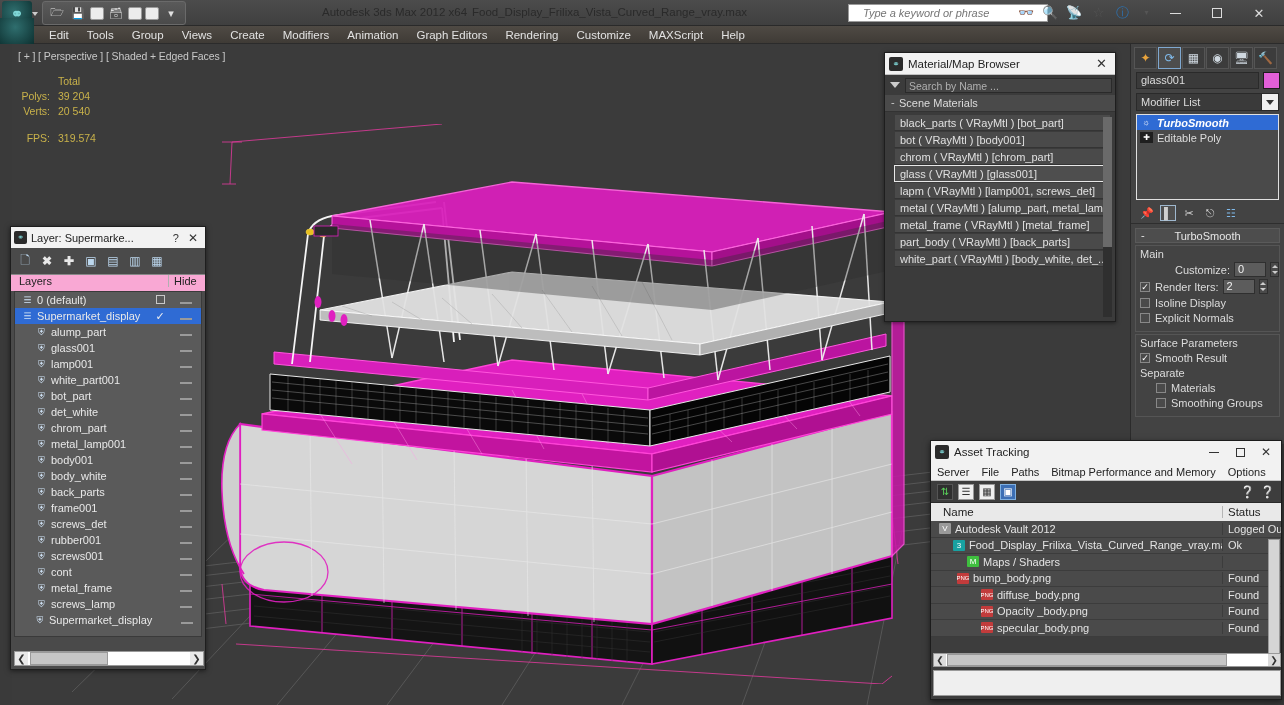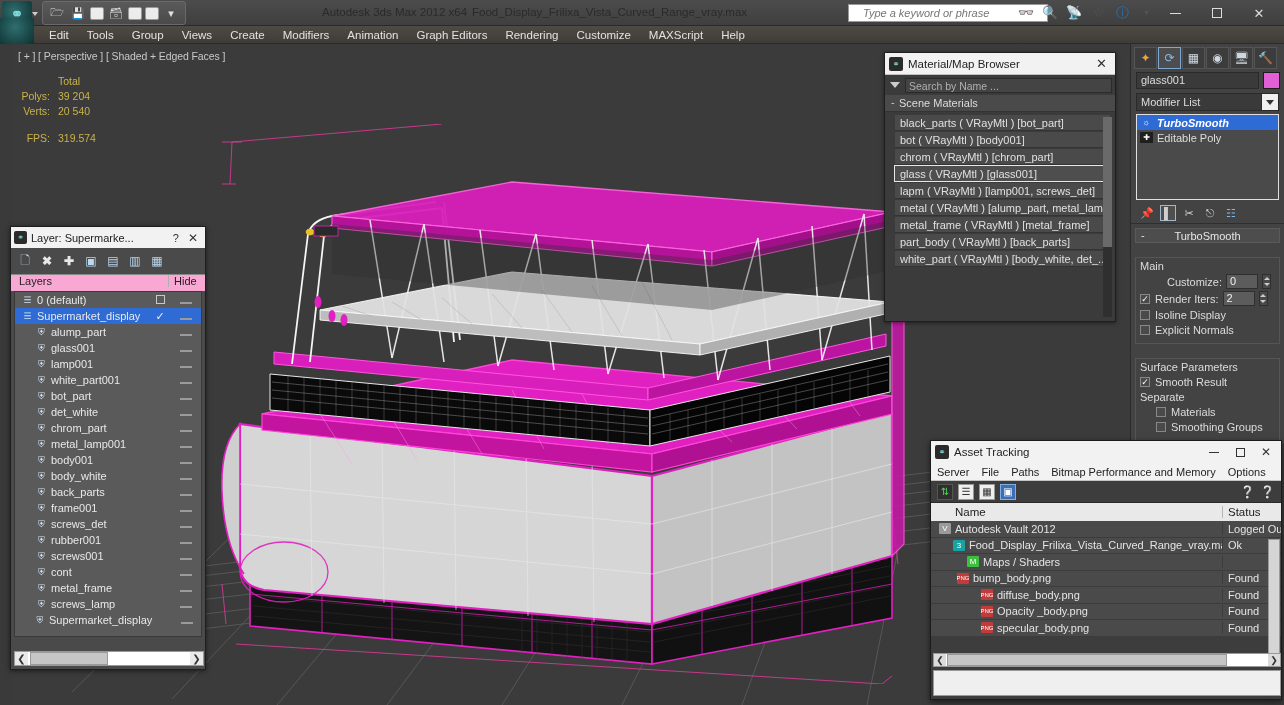--- a/index.html
+++ b/index.html
@@ -211,21 +211,21 @@
   .cp-stack-row.sel .lb { font-style: italic; font-weight: bold; color: #fff; }
   .cp-stack-tools { height: 24px; display:flex; align-items:center; gap: 5px; padding: 3px 6px 0 8px;
     border-bottom: 1px solid #2e2e2e; }
   .cp-st { width: 16px; height: 16px; display:flex;align-items:center;justify-content:center;
     font-size: 11px; color: #cfcfcf; }
   .cp-st.act { border: 1px solid #9fb8cf; background: #4f4f4f; }
   .cp-roll { margin: 4px 4px 0 4px; }
   .cp-roll-hd { height: 15px; background: #4d4d4d; border: 1px solid #5a5a5a; position: relative;
     text-align:center; font-size: 11px; color: #e6e6e6; line-height: 14px; }
   .cp-roll-hd::before { content:"-"; position:absolute; left: 5px; top: -1px; }
-  .cp-sec { border: 1px solid #555; margin-top: 14px; padding: 2px 8px 4px 4px; position: relative; }
+  .cp-sec { border: 1px solid #555; margin-top: 2px; padding: 2px 0 4px 4px; position: relative; }
   .cp-sec-t { font-size: 11px; color: #ddd; margin-bottom: 2px; }
   .cp-fld-row { display:flex; align-items:center; justify-content:flex-end; gap:4px; margin: 2px 0; }
   .cp-fld-row .lab { font-size: 11px; color: #dcdcdc; }
   .cp-spin { width: 32px; height: 15px; background: #5c5c5c; border: 1px solid #2f2f2f;
     font-size: 11px; color: #f0f0f0; line-height: 13px; padding-left: 3px; }
   .cp-spin-btn { width: 9px; height: 15px; background: #4a4a4a; border: 1px solid #2f2f2f;
     display:flex;flex-direction:column; align-items:center; justify-content:space-around; }
   .cp-spin-btn i { width:0;height:0;border-left:3px solid transparent;border-right:3px solid transparent; }
   .cp-spin-btn i.u { border-bottom:3px solid #ccc; }
   .cp-spin-btn i.d { border-top:3px solid #ccc; }
@@ -253,21 +253,21 @@
   .at-tb { height: 22px; background: #3d3d3d; display:flex; align-items:center; gap:5px; padding: 0 6px;
     border-bottom: 1px solid #2a2a2a; }
   .at-tb .ic { width: 16px; height: 16px; display:flex;align-items:center;justify-content:center;
     font-size: 10px; }
   .at-tb .ic.g { background:#2f2f2f; border:1px solid #555; color:#5ad45a; }
   .at-tb .ic.w { background:#efefef; border:1px solid #999; color:#333; }
   .at-tb .ic.b { background:#3c6fb5; border:1px solid #7fb0e0; color:#fff; }
   .at-tb .sp { flex:1; }
   .at-tb .hlp { color:#cfd8e0; font-size: 12px; }
   .at-head { height: 18px; background: #e9e9e9; display:flex; align-items:center; font-size: 11.5px; color:#222; }
-  .at-head .c1 { flex:1; padding-left: 24px; border-right: 1px solid #b5b5b5; }
+  .at-head .c1 { flex:1; padding-left: 12px; border-right: 1px solid #b5b5b5; }
   .at-head .c2 { width: 58px; padding-left: 5px; }
   .at-rows { background: #4a4a4a; }
   .at-row { height: 16.5px; display:flex; align-items:center; font-size: 11px; color:#e4e4e4;
     border-bottom: 1px solid #3c3c3c; }
   .at-row .c1 { flex:1; display:flex; align-items:center; overflow:hidden; white-space:nowrap;
     border-right: 1px solid #3c3c3c; }
   .at-row .c2 { width: 58px; padding-left: 5px; overflow:hidden; white-space:nowrap; }
   .at-ico { width: 12px; height: 11px; margin-right: 4px; display:inline-flex;
     align-items:center; justify-content:center; font-size: 8px; border-radius:1px; flex: 0 0 auto;}
   .at-ico.vault { background:#9a9a9a; color:#fff; }

